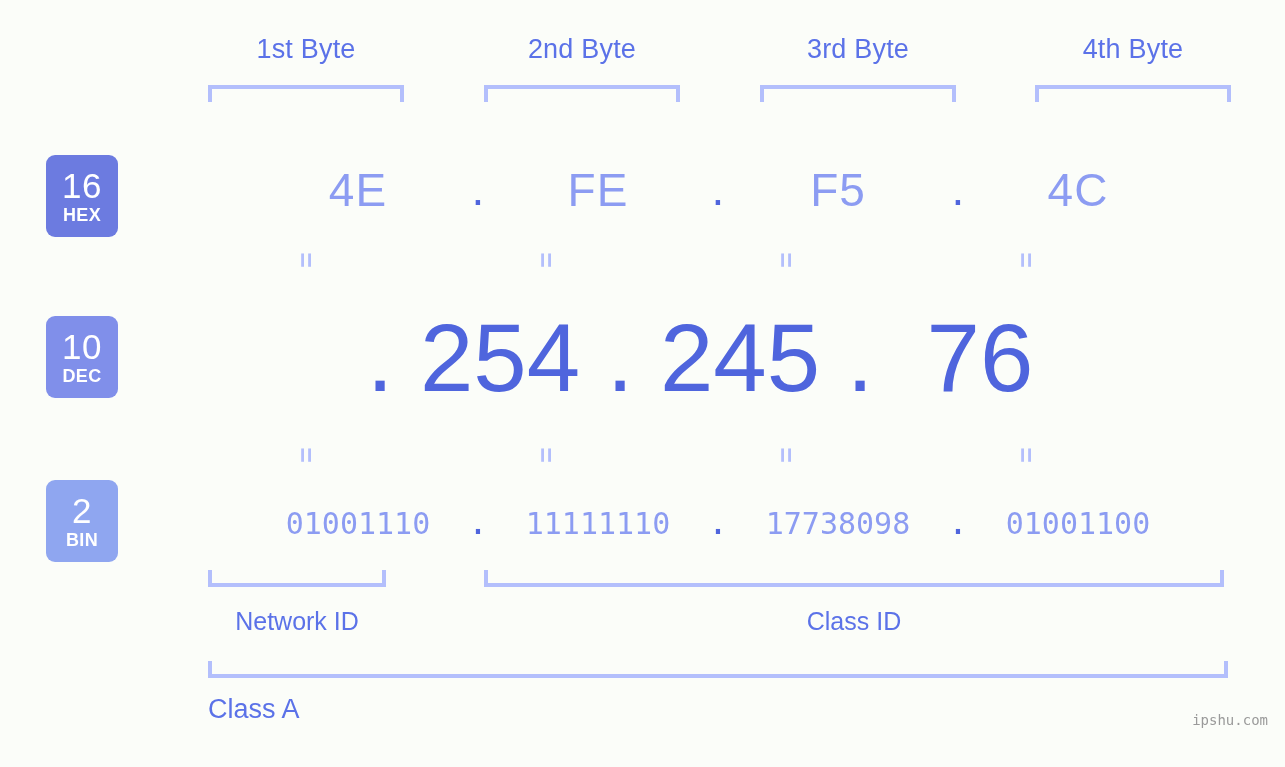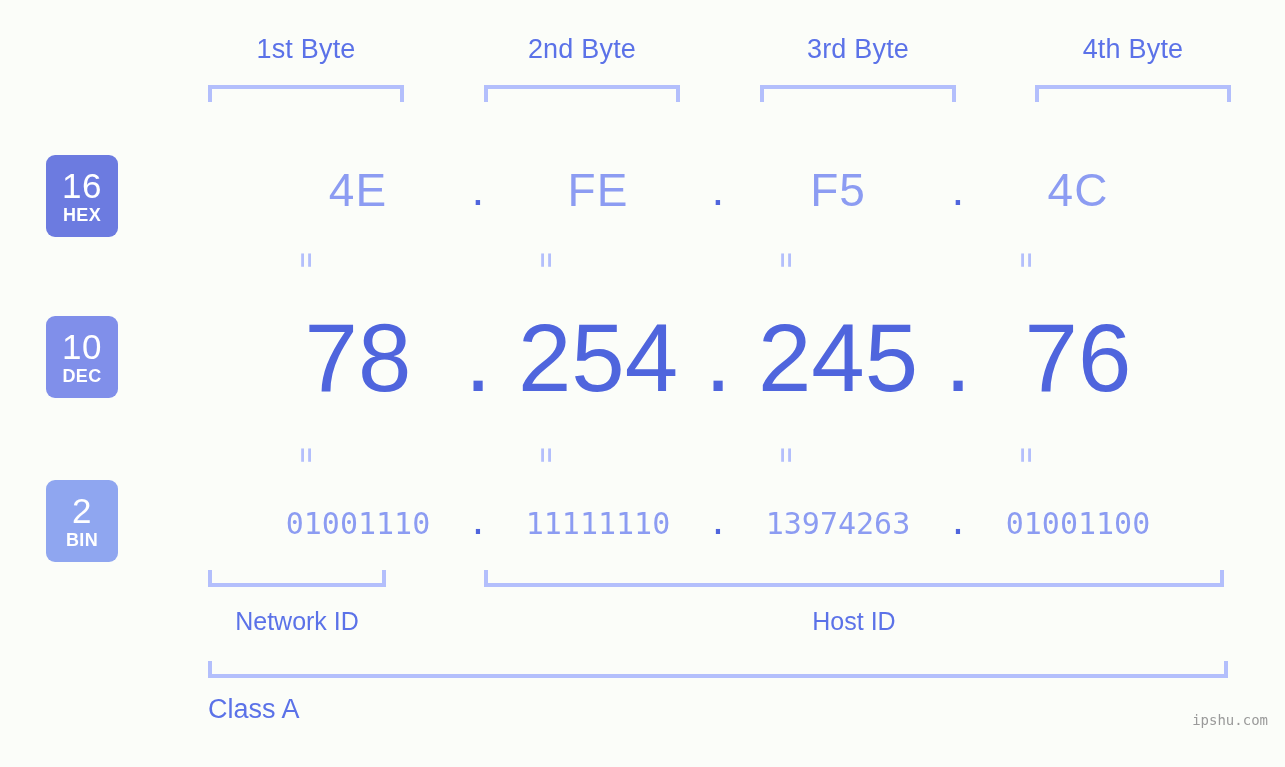--- a/index.html
+++ b/index.html
@@ -232,21 +232,20 @@
     <div class="eq"><span class="eq-mark">=</span></div>
     <div class="eq-spacer"></div>
     <div class="eq"><span class="eq-mark">=</span></div>
     <div class="eq-spacer"></div>
     <div class="eq"><span class="eq-mark">=</span></div>
     <div class="eq-spacer"></div>
     <div class="eq"><span class="eq-mark">=</span></div>
   </div>
 
   <div class="row" id="row-dec">
-    <div class="cell">78</div>
     <div class="dot">.</div>
     <div class="cell">254</div>
     <div class="dot">.</div>
     <div class="cell">245</div>
     <div class="dot">.</div>
     <div class="cell">76</div>
   </div>
 
   <div class="eq-row" id="eq-bottom">
     <div class="eq"><span class="eq-mark">=</span></div>
@@ -256,29 +255,29 @@
     <div class="eq"><span class="eq-mark">=</span></div>
     <div class="eq-spacer"></div>
     <div class="eq"><span class="eq-mark">=</span></div>
   </div>
 
   <div class="row" id="row-bin">
     <div class="cell">01001110</div>
     <div class="dot">.</div>
     <div class="cell">11111110</div>
     <div class="dot">.</div>
-    <div class="cell">13974263</div>
+    <div class="cell">17738098</div>
     <div class="dot">.</div>
     <div class="cell">01001100</div>
   </div>
 
   <div class="bracket bracket-up" style="left:208px; top:570px; width:178px;"></div>
   <div class="bracket bracket-up" style="left:484px; top:570px; width:740px;"></div>
 
   <div class="id-label" style="left:208px; width:178px;">Network ID</div>
-  <div class="id-label" style="left:484px; width:740px;">Host ID</div>
+  <div class="id-label" style="left:484px; width:740px;">Class ID</div>
 
   <div class="bracket bracket-up" style="left:208px; top:661px; width:1020px;"></div>
   <div id="class-label">Class A</div>
 
   <div id="watermark">ipshu.com</div>
 
 </div>
 
 </body></html>

